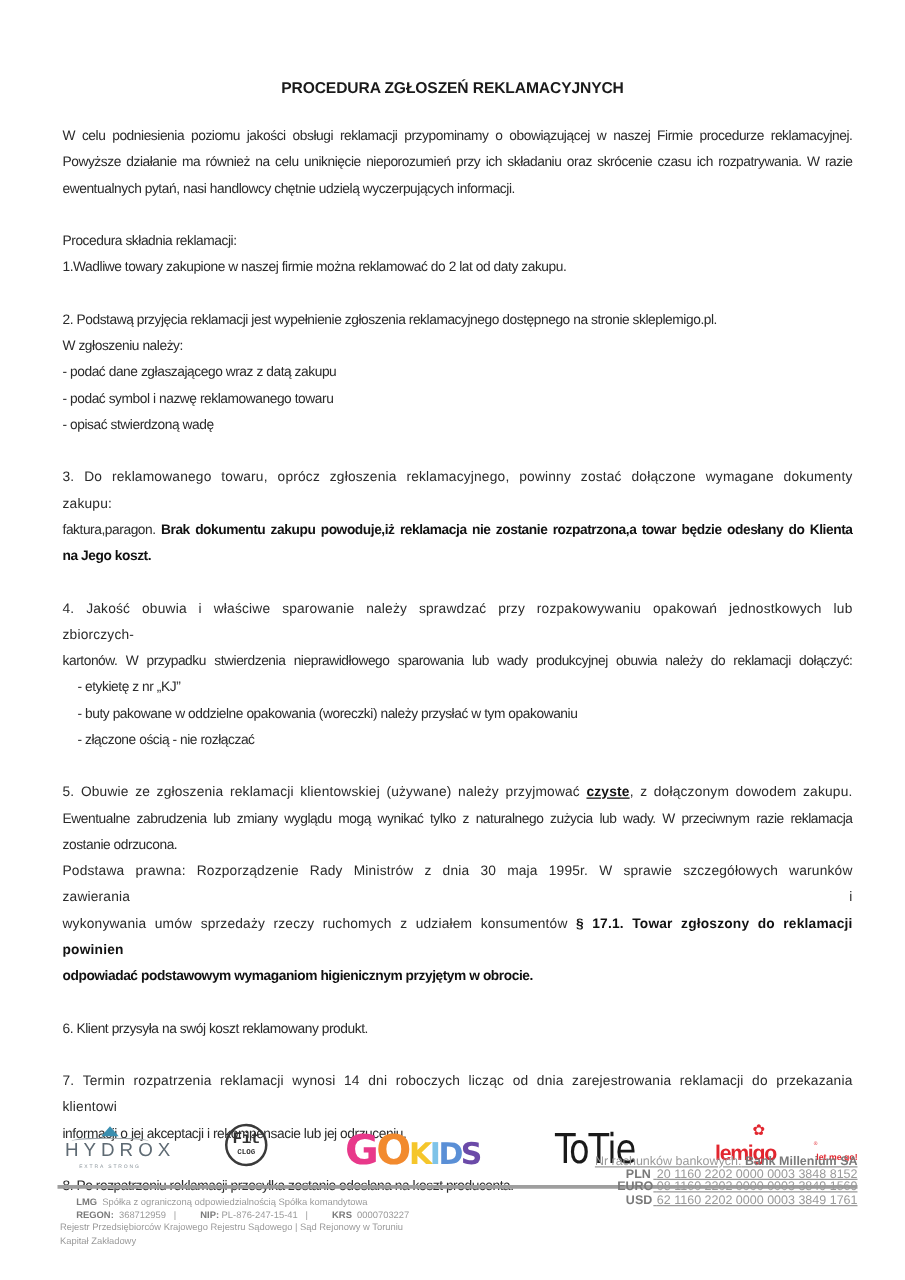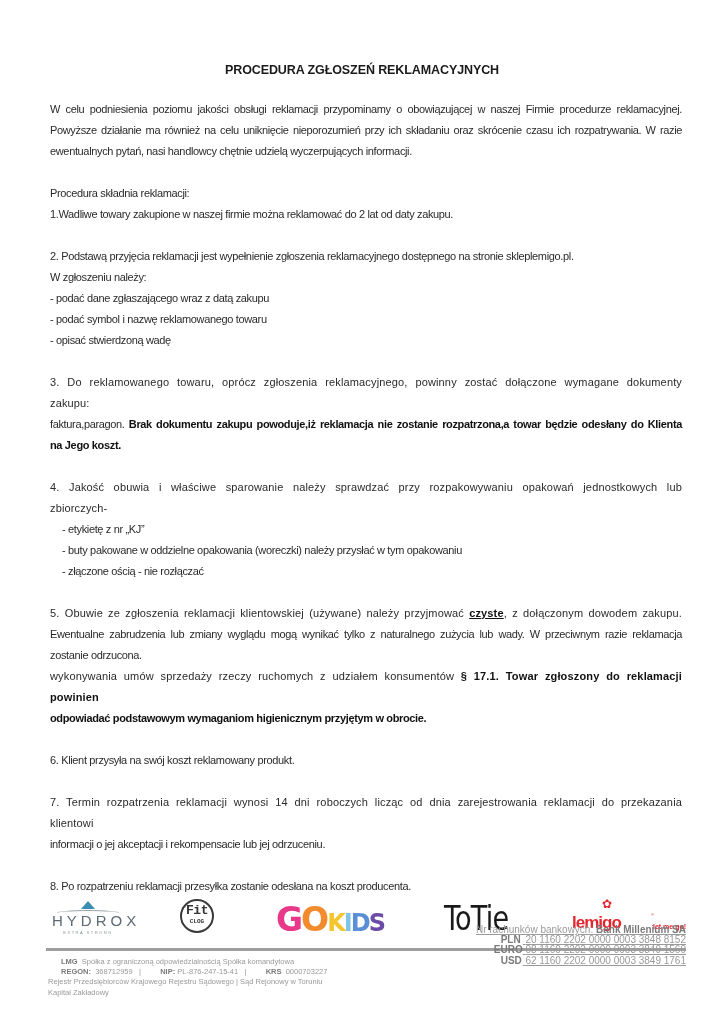--- a/index.html
+++ b/index.html
@@ -82,30 +82,32 @@
 
     <div>
       <p class="justify-full sp1">3. Do reklamowanego towaru, oprócz zgłoszenia reklamacyjnego, powinny zostać dołączone  wymagane dokumenty zakupu:</p>
       <p class="justify-full"><span>faktura,paragon. </span><b>Brak dokumentu zakupu powoduje,iż reklamacja nie zostanie rozpatrzona,a towar będzie odesłany do Klienta</b></p>
       <p><b>na Jego koszt.</b></p>
     </div>
     <div class="gap"></div>
 
     <div>
       <p class="justify-full sp1">4. Jakość obuwia i właściwe sparowanie należy sprawdzać przy rozpakowywaniu opakowań jednostkowych lub zbiorczych-</p>
+      <p class="justify-full">kartonów. W przypadku stwierdzenia nieprawidłowego sparowania lub wady produkcyjnej obuwia należy do reklamacji dołączyć:</p>
       <p class="indent">- etykietę z nr „KJ”</p>
       <p class="indent">- buty pakowane w oddzielne opakowania (woreczki) należy przysłać w tym opakowaniu</p>
       <p class="indent">- złączone ością -  nie rozłączać</p>
     </div>
     <div class="gap"></div>
 
     <div>
       <p class="justify-full sp1"><span>5. Obuwie ze zgłoszenia reklamacji klientowskiej (używane) należy przyjmować </span><b><u>czyste</u></b><span>, z dołączonym dowodem zakupu.</span></p>
       <p class="justify-full">Ewentualne zabrudzenia lub zmiany wyglądu mogą wynikać tylko z naturalnego zużycia lub wady.  W przeciwnym razie reklamacja</p>
       <p>zostanie odrzucona.</p>
+      <p class="justify-full sp1">Podstawa prawna: Rozporządzenie Rady Ministrów z dnia 30 maja 1995r. W sprawie szczegółowych warunków zawierania i</p>
       <p class="justify-full sp1"><span>wykonywania umów sprzedaży rzeczy ruchomych z udziałem konsumentów  </span><b>§ 17.1. Towar zgłoszony do reklamacji powinien</b></p>
       <p><b>odpowiadać podstawowym wymaganiom higienicznym przyjętym w obrocie.</b></p>
     </div>
     <div class="gap"></div>
 
     <p>6. Klient przysyła na swój koszt reklamowany produkt.</p>
     <div class="gap"></div>
 
     <div>
       <p class="justify-full sp1">7. Termin rozpatrzenia reklamacji wynosi 14 dni roboczych licząc od dnia zarejestrowania reklamacji do przekazania klientowi</p>

